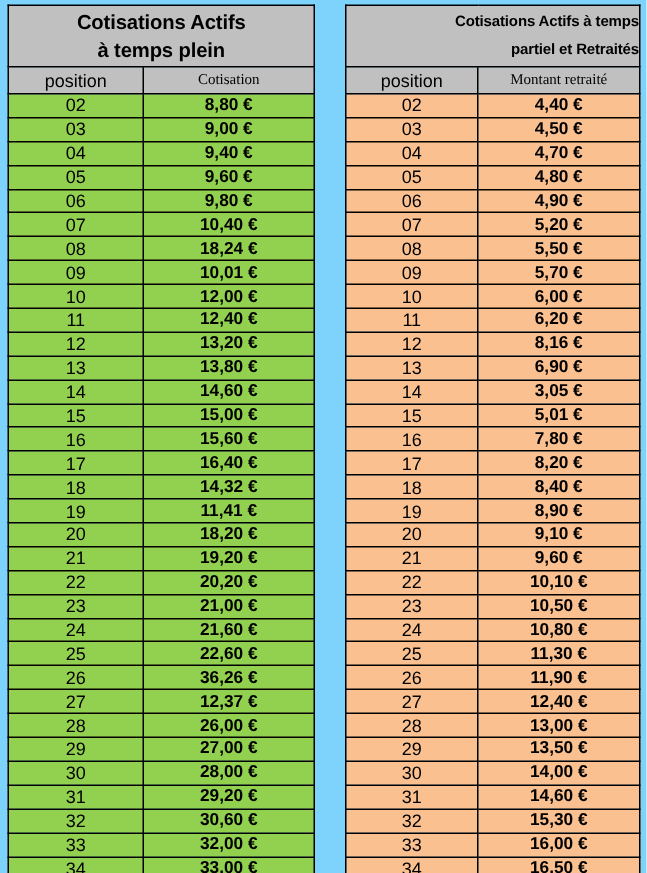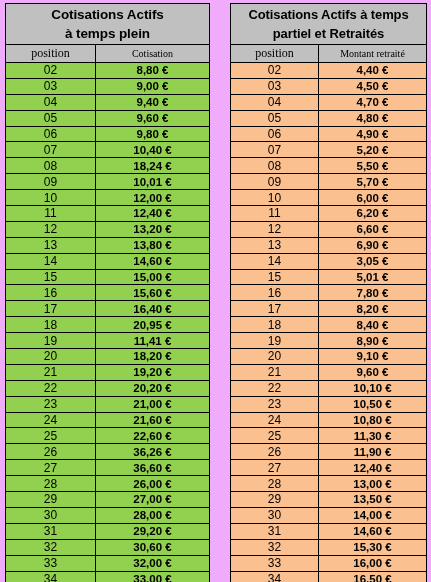--- a/index.html
+++ b/index.html
@@ -12,21 +12,21 @@
     height: 582px;
     overflow: hidden;
     font-family: "Liberation Sans", sans-serif;
     position: relative;
   }
   .sheet {
     position: absolute;
     left: 0; top: 0;
     width: 431px;
     height: 582px;
-    background: #f0abfc;
+    background: #7dd3fc;
   }
   .table-wrap {
     position: absolute;
     box-sizing: border-box;
   }
   #table-left {
     left: 5px;
     top: 3px;
     width: 204px;
   }
@@ -55,30 +55,31 @@
     font-size: 13.5px;
     line-height: 19px;
     height: 40px;
     letter-spacing: -0.1px;
   }
   .title-cell .l1, .title-cell .l2 {
     display: block;
     white-space: nowrap;
   }
   #table-right .title-cell {
-    font-size: 13px;
+    font-size: 10px;
+    text-align: right;
   }
   .colhead {
     background: #c0c0c0;
     height: 17px;
     font-size: 12px;
   }
   .colhead-pos {
     font-weight: normal;
-    font-family: Liberation Serif, serif;
+    font-family: Liberation Sans, sans-serif;
   }
   .colhead-val {
     font-weight: normal;
     font-family: "Liberation Serif", serif;
     font-size: 10px;
   }
   .body-row td {
     height: 14.9px;
     font-size: 11.5px;
   }
@@ -180,21 +181,21 @@
           <tr class="body-row green">
             <td class="pos">16</td>
             <td class="val">15,60 €</td>
           </tr>
           <tr class="body-row green">
             <td class="pos">17</td>
             <td class="val">16,40 €</td>
           </tr>
           <tr class="body-row green">
             <td class="pos">18</td>
-            <td class="val">20,95 €</td>
+            <td class="val">14,32 €</td>
           </tr>
           <tr class="body-row green">
             <td class="pos">19</td>
             <td class="val">11,41 €</td>
           </tr>
           <tr class="body-row green">
             <td class="pos">20</td>
             <td class="val">18,20 €</td>
           </tr>
           <tr class="body-row green">
@@ -216,21 +217,21 @@
           <tr class="body-row green">
             <td class="pos">25</td>
             <td class="val">22,60 €</td>
           </tr>
           <tr class="body-row green">
             <td class="pos">26</td>
             <td class="val">36,26 €</td>
           </tr>
           <tr class="body-row green">
             <td class="pos">27</td>
-            <td class="val">36,60 €</td>
+            <td class="val">12,37 €</td>
           </tr>
           <tr class="body-row green">
             <td class="pos">28</td>
             <td class="val">26,00 €</td>
           </tr>
           <tr class="body-row green">
             <td class="pos">29</td>
             <td class="val">27,00 €</td>
           </tr>
           <tr class="body-row green">
@@ -309,21 +310,21 @@
           <tr class="body-row orange">
             <td class="pos">10</td>
             <td class="val">6,00 €</td>
           </tr>
           <tr class="body-row orange">
             <td class="pos">11</td>
             <td class="val">6,20 €</td>
           </tr>
           <tr class="body-row orange">
             <td class="pos">12</td>
-            <td class="val">6,60 €</td>
+            <td class="val">8,16 €</td>
           </tr>
           <tr class="body-row orange">
             <td class="pos">13</td>
             <td class="val">6,90 €</td>
           </tr>
           <tr class="body-row orange">
             <td class="pos">14</td>
             <td class="val">3,05 €</td>
           </tr>
           <tr class="body-row orange">

